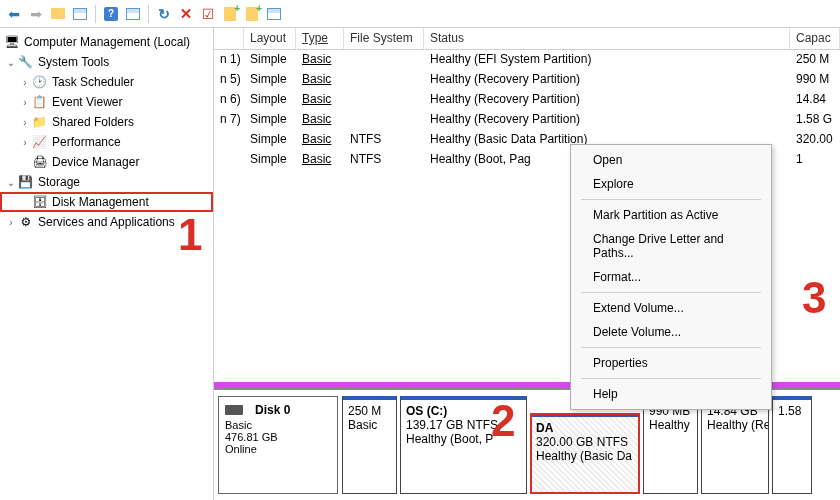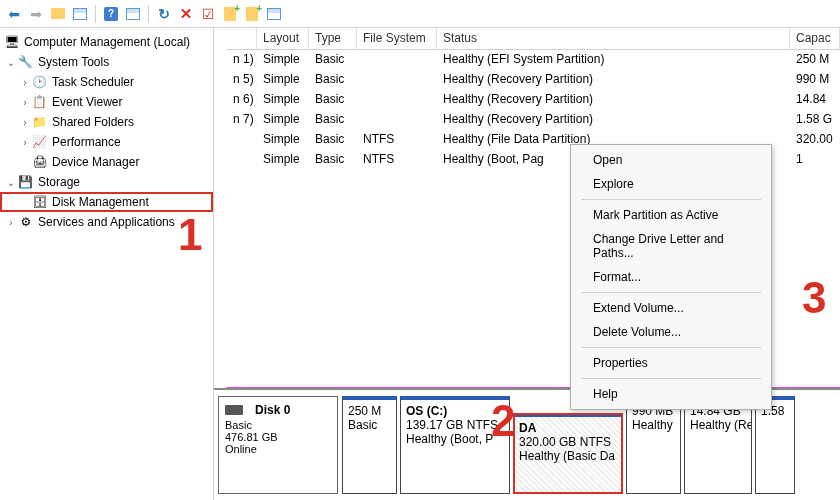--- a/index.html
+++ b/index.html
@@ -22,28 +22,28 @@
 .sidebar { width: 214px; border-right: 1px solid #d0d0d0; overflow: hidden; }
 .tree { padding: 4px 0; }
 .tree-item { display: flex; align-items: center; padding: 2px 4px; white-space: nowrap; cursor: pointer; }
 .tree-indent { display: inline-block; }
 .expander { width: 14px; text-align: center; color: #666; font-size: 10px; }
 .tree-icon { width: 16px; height: 16px; margin-right: 4px; display: inline-flex; align-items: center; justify-content: center; }
 .tree-item.selected { outline: 2px solid #d93025; outline-offset: -2px; }
 .tree-label { flex: 1; }
 
 .content { flex: 1; display: flex; flex-direction: column; overflow: hidden; }
-.volume-list { flex: 0 0 auto; height: 360px; border-bottom: 1px solid #d946ef; overflow: hidden; position: relative; margin-left: 13px; }
+.volume-list { flex: 0 0 auto; height: 360px; border-bottom: 6px solid #d946ef; overflow: hidden; position: relative; }
 .vl-header { display: flex; border-bottom: 1px solid #d0d0d0; height: 22px; background: #fff; }
 .vl-header-cell { border-right: 1px solid #e0e0e0; padding: 3px 6px; color: #333; font-weight: normal; }
 .vl-row { display: flex; height: 20px; }
 .vl-cell { padding: 2px 6px; white-space: nowrap; overflow: hidden; }
 .col-vol { width: 30px; }
 .col-layout { width: 52px; }
-.col-type { width: 48px; }
+.col-type { width: 48px; text-decoration: underline; }
 .col-fs { width: 80px; }
 .col-status { flex: 1; }
 .col-cap { width: 50px; text-align: left; }
 
 .disk-graphic { flex: 1; display: flex; border-top: 2px solid #888; padding: 6px 4px; gap: 4px; overflow: hidden; }
 .disk-info { width: 120px; border: 1px solid #666; padding: 6px; background: #fff; position: relative; }
 .disk-info-head { display: flex; align-items: center; gap: 12px; margin-bottom: 2px; }
 .disk-icon { width: 18px; height: 10px; background: #555; border-radius: 1px; display: inline-block; }
 .disk-name { font-weight: bold; }
 .disk-line { font-size: 11px; }
@@ -204,21 +204,21 @@
   <div class="vl-cell col-type">Basic</div>
   <div class="vl-cell col-fs"></div>
   <div class="vl-cell col-status">Healthy (Recovery Partition)</div>
   <div class="vl-cell col-cap">1.58 G</div>
           </div>
           <div class="vl-row">
             <div class="vl-cell col-vol"></div>
   <div class="vl-cell col-layout">Simple</div>
   <div class="vl-cell col-type">Basic</div>
   <div class="vl-cell col-fs">NTFS</div>
-  <div class="vl-cell col-status">Healthy (File Data Partition)</div>
+  <div class="vl-cell col-status">Healthy (Basic Data Partition)</div>
   <div class="vl-cell col-cap">320.00</div>
           </div>
           <div class="vl-row">
             <div class="vl-cell col-vol"></div>
   <div class="vl-cell col-layout">Simple</div>
   <div class="vl-cell col-type">Basic</div>
   <div class="vl-cell col-fs">NTFS</div>
   <div class="vl-cell col-status">Healthy (Boot, Pag</div>
   <div class="vl-cell col-cap">1</div>
           </div>
@@ -234,21 +234,21 @@
         <div class="disk-line">Basic</div>
         <div class="disk-line">476.81 GB</div>
         <div class="disk-line">Online</div>
       </div>
       <div class="parts" id="parts">
           <div class="part" style="width: 55px;">
             <div class="part-title"><b></b></div>
   <div>250 M</div>
   <div>Basic</div>
           </div>
-          <div class="part" style="width: 110px;">
+          <div class="part" style="width: 127px;">
             <div class="part-title"><b>OS  (C:)</b></div>
   <div>139.17 GB NTFS</div>
   <div>Healthy (Boot, P</div>
           </div>
           <div class="part selected" style="width: 110px;">
             <div class="part-title"><b>DA</b></div>
   <div>320.00 GB NTFS</div>
   <div>Healthy (Basic Da</div>
           </div>
           <div class="part" style="width: 55px;">

